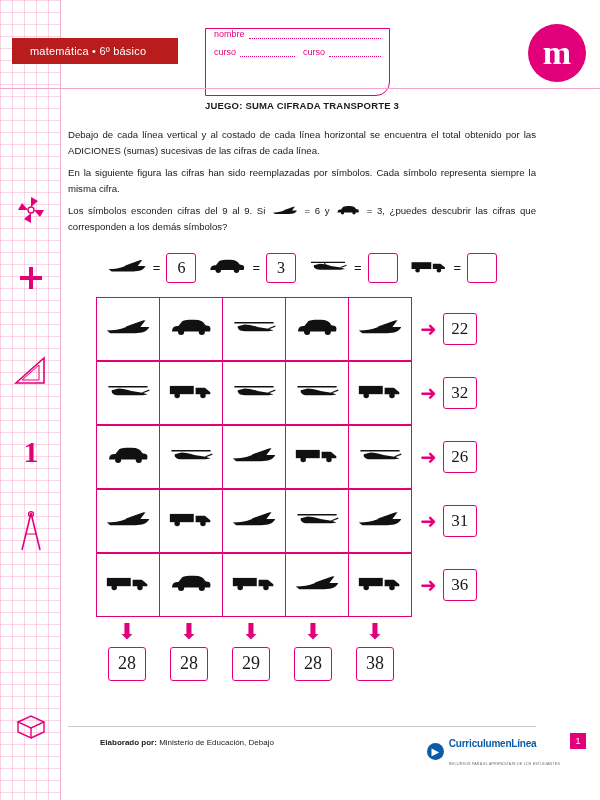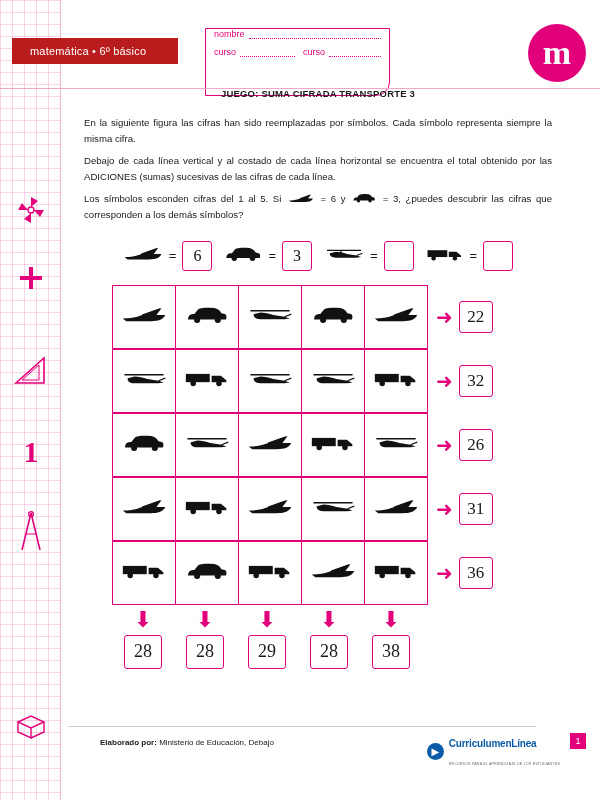--- a/index.html
+++ b/index.html
@@ -95,23 +95,22 @@
   .hdr-rule {
     position: absolute;
     left: 0; top: 88px;
     width: 600px; height: 1px;
     background: #f0a8ca;
   }
 
   
   .content {
     position: absolute;
-    left: 68px; top: 88px;
+    left: 68px; top: 100px;
     width: 468px;
-    margin-left: 16px;
   }
   .game-title {
     font-size: 9.5px;
     font-weight: bold;
     text-align: center;
     letter-spacing: .2px;
     margin-bottom: 16px;
   }
   .para {
     font-size: 9.6px;
@@ -320,26 +319,26 @@
   </div>
 </div>
 
 <div class="hdr-logo">m</div>
 <div class="hdr-rule"></div>
 
 <div class="content">
 
   <div class="game-title">JUEGO: SUMA CIFRADA TRANSPORTE 3</div>
 
-  <p class="para">En la siguiente figura las cifras han sido reemplazadas por símbolos. Cada símbolo representa siempre la misma cifra.</p>
   <p class="para">
     <span>Debajo de cada línea vertical y al costado de cada línea horizontal se encuentra el total obtenido por las ADICIONES (sumas) sucesivas de las cifras de cada línea.</span>
   </p>
+  <p class="para">En la siguiente figura las cifras han sido reemplazadas por símbolos. Cada símbolo representa siempre la misma cifra.</p>
   <p class="para">
-    <span>Los símbolos esconden cifras del 1 al 5. Si</span>
+    <span>Los símbolos esconden cifras del 9 al 9. Si</span>
     <span class="inline-ico">
       <svg width="26" height="9" viewBox="0 0 52 18">
           <path d="M2 13 C10 13 16 12 24 9 L46 1 L40 9 L50 9 C48 14 42 16 34 16 L6 16 Z" fill="#111"></path>
           <path d="M24 9 L44 2" stroke="#111" stroke-width="1.4" fill="none"></path>
         </svg>
     </span>
     <span>= 6 y</span>
     <span class="inline-ico">
       <svg width="24" height="10" viewBox="0 0 48 20">
           <path d="M3 15 C3 10 6 9 10 9 L14 4 C16 2 22 2 28 2 C34 2 38 4 40 8 L44 9 C46 10 46 13 45 15 Z" fill="#111"></path>

